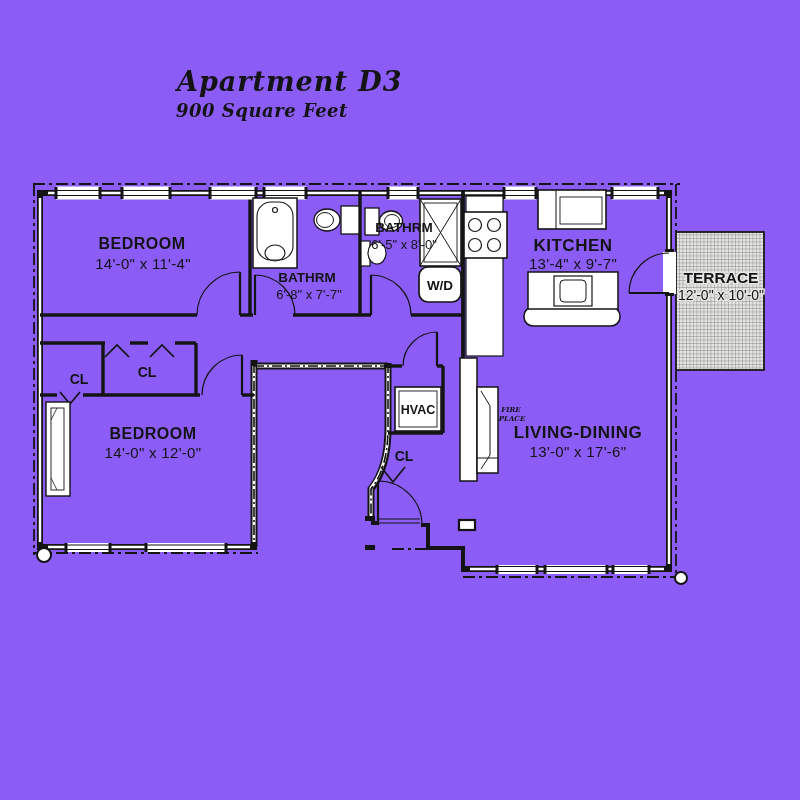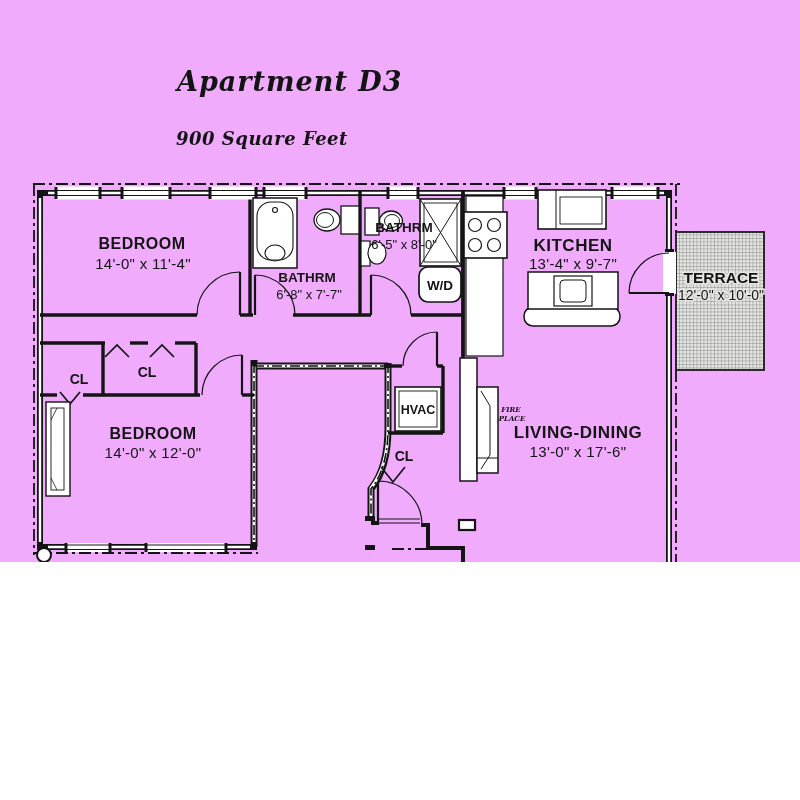--- a/index.html
+++ b/index.html
@@ -1,20 +1,20 @@
 <!DOCTYPE html>
 <html><head>
 <meta charset="utf-8">
 <style>
   html,body{margin:0;padding:0;background:#fff;}
-  .page{position:relative;width:800px;height:562px;background:#f0abfc;overflow:hidden;
+  .page{position:relative;width:800px;height:800px;background:#8b5cf6;overflow:hidden;
         font-family:"Liberation Sans",sans-serif;}
   .title{position:absolute;left:177px;top:66px;font-family:"DejaVu Serif",serif;
          font-style:italic;font-weight:bold;font-size:27px;color:#141414;letter-spacing:1px;}
-  .subtitle{position:absolute;left:176px;top:128px;font-family:"DejaVu Serif",serif;
+  .subtitle{position:absolute;left:176px;top:100px;font-family:"DejaVu Serif",serif;
          font-style:italic;font-weight:600;font-size:18px;color:#141414;letter-spacing:0.5px;}
   svg{position:absolute;left:0;top:0;}
   svg text{font-family:"Liberation Sans",sans-serif;fill:#141414;text-anchor:middle;}
   .t-room{font-weight:bold;font-size:16px;letter-spacing:0.5px;}
   .t-room-lg{font-weight:bold;font-size:17px;letter-spacing:0.5px;}
   .t-dim{font-size:15px;letter-spacing:0.3px;}
   .t-small{font-weight:bold;font-size:13.5px;}
   .t-dim-sm{font-size:13px;}
   .t-cl{font-weight:bold;font-size:14px;}
   .t-hvac{font-weight:bold;font-size:12.5px;}

